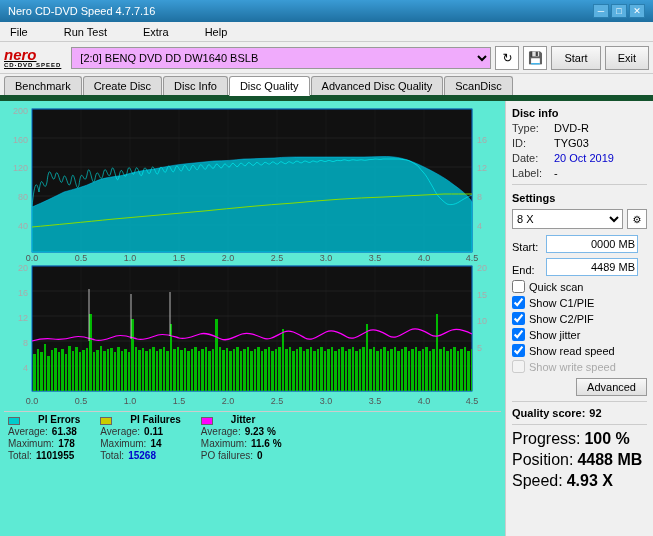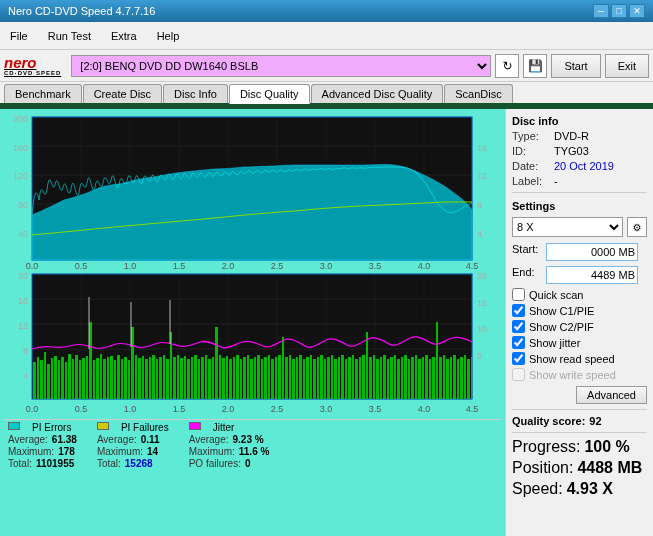--- a/index.html
+++ b/index.html
@@ -36,26 +36,26 @@
       font-size: 9px;
       cursor: pointer;
       display: flex;
       align-items: center;
       justify-content: center;
     }
 
     
     .menu-bar {
       background: #f0f0f0;
-      height: 28px;
+      height: 20px;
       display: flex;
       align-items: center;
       border-bottom: 1px solid #ccc;
       padding: 0 4px;
-      gap: 8px;
+      gap: 24px;
     }
     .menu-item {
       font-size: 11px;
       padding: 2px 6px;
       cursor: pointer;
       color: #000;
     }
 
     
     .toolbar {
@@ -155,24 +155,24 @@
       font-size: 10px;
       border-top: 1px solid #ccc;
     }
     .stat-group {
       display: flex;
       flex-direction: column;
       gap: 1px;
     }
     .stat-label {
       display: flex;
-      align-items: flex-start;
-      gap: 12px;
+      align-items: flex-end;
+      gap: 18px;
       font-size: 10px;
-      font-weight: normal;
+      font-weight: bold;
     }
     .stat-color-box {
       width: 12px;
       height: 8px;
       border: 1px solid #666;
     }
     .stat-row {
       display: flex;
       gap: 4px;
     }
@@ -233,21 +233,21 @@
       height: 18px;
       border: 1px solid #7cb8e8;
       background: white;
       font-size: 11px;
       padding: 0 2px;
       width: 92px;
       text-align: right;
     }
     .field-row {
       display: flex;
-      align-items: flex-start;
+      align-items: flex-end;
       gap: 4px;
       margin: 1px 0;
     }
     .field-label { min-width: 30px; }
     .checkbox-row {
       display: flex;
       align-items: center;
       gap: 4px;
       font-size: 11px;
     }

